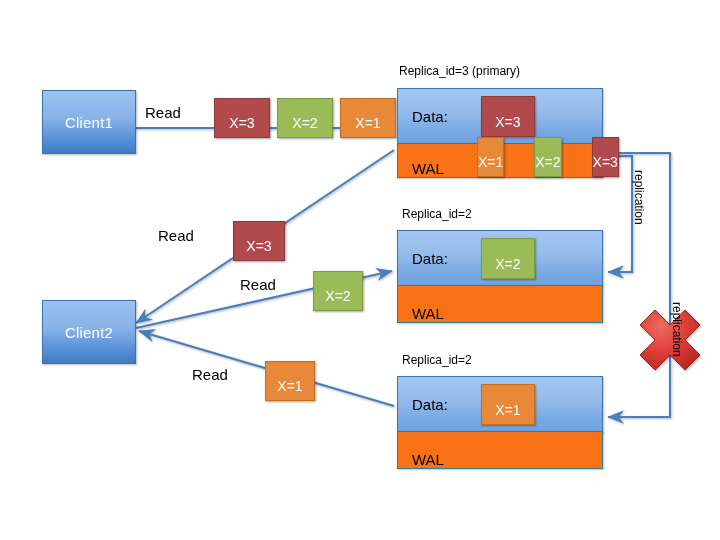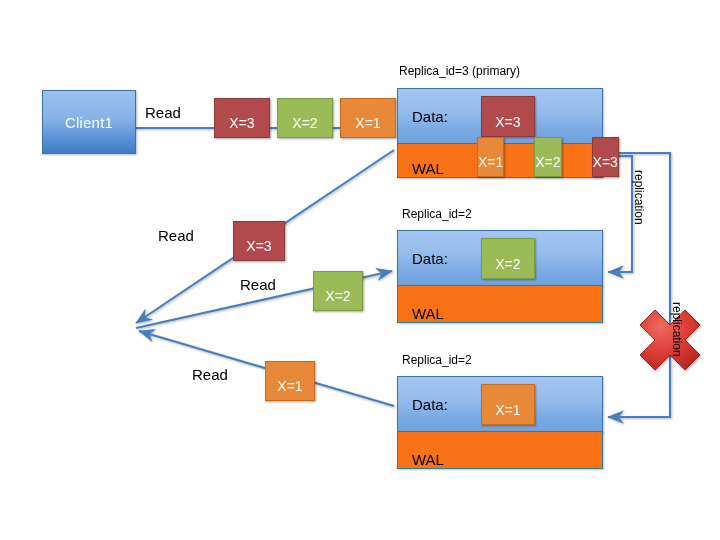--- a/index.html
+++ b/index.html
@@ -146,20 +146,23 @@
 
     <g filter="url(#softshadow)">
       <path d="M655,310 L670,325 L685,310 L700,325 L685,340 L700,355 L685,370 L670,355 L655,370 L640,355 L655,340 L640,325 Z" fill="url(#xgrad)" stroke="#9f201d" stroke-width="1"></path>
     </g>
   </svg>
 
   <div class="client-box" style="left:42px; top:90px; width:92px; height:62px;">
     <span>Client1</span>
   </div>
 
+  <div class="client-box" style="left:42px; top:300px; width:92px; height:62px;">
+    <span>Client2</span>
+  </div>
 
   <span class="flabel" style="left:145px; top:104px;">Read</span>
   <span class="chip red chip-inline" style="left:189px; top:98px; width:54px; height:24px;">X=3</span>
   <span class="chip green chip-inline" style="left:252px; top:98px; width:54px; height:24px;">X=2</span>
   <span class="chip orange chip-inline" style="left:315px; top:98px; width:54px; height:24px;">X=1</span>
 
   <span class="flabel" style="left:158px; top:227px;">Read</span>
   <span class="chip red chip-inline" style="left:208px; top:221px; width:50px; height:24px;">X=3</span>
 
   <span class="flabel" style="left:240px; top:276px;">Read</span>

